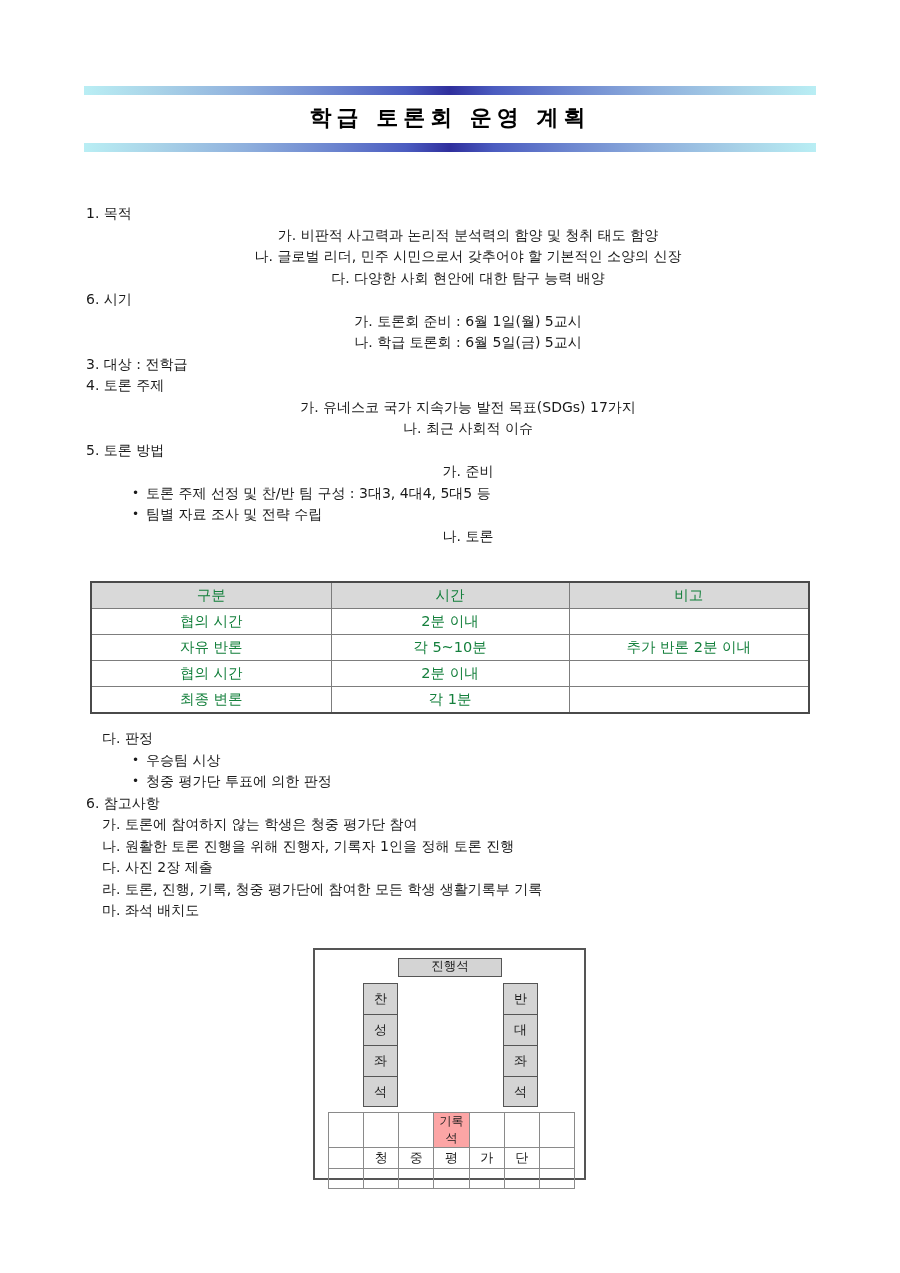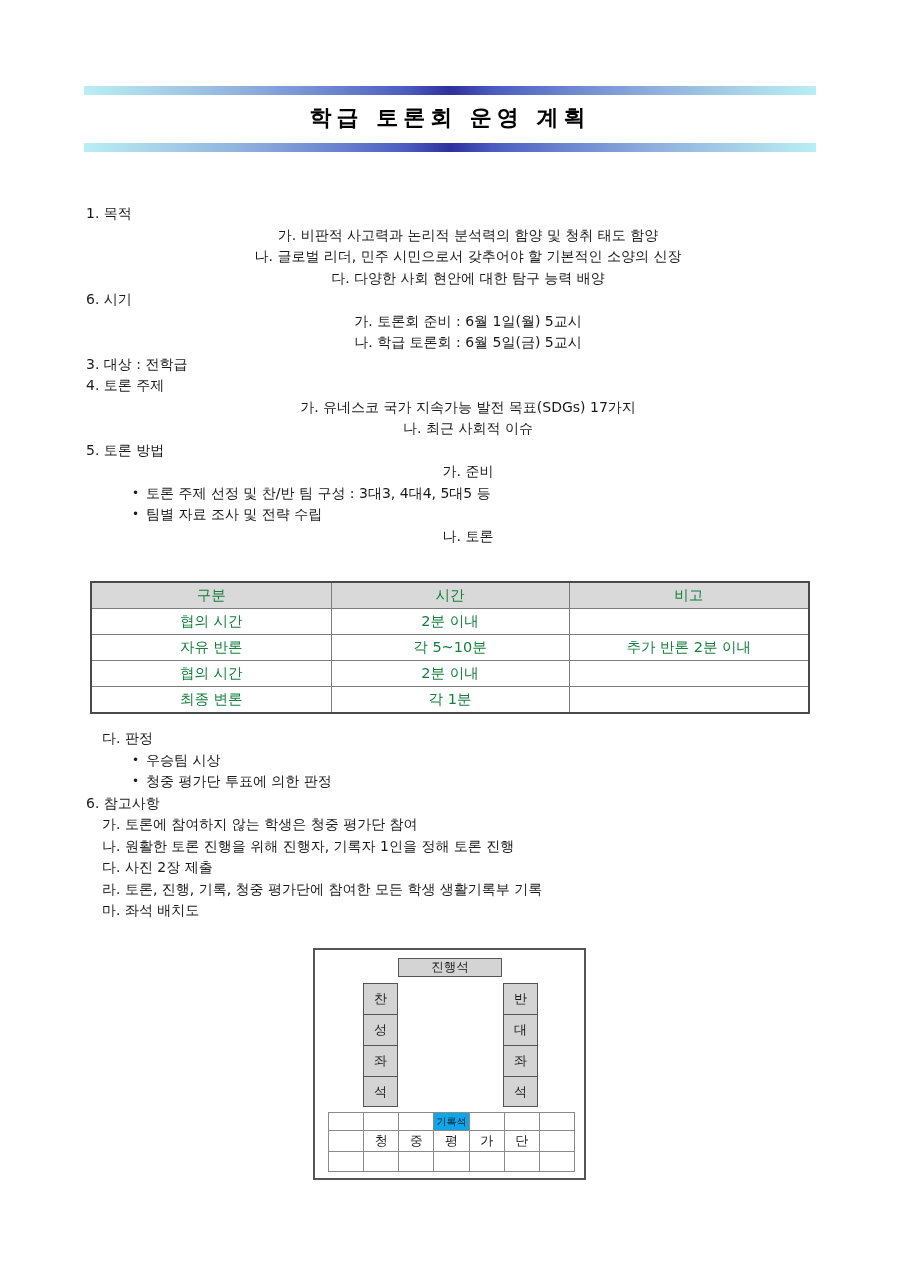--- a/index.html
+++ b/index.html
@@ -129,20 +129,21 @@
     top: 8px;
     width: 104px;
     height: 19px;
     background: #d4d4d4;
     border: 1.5px solid #555555;
     box-sizing: border-box;
     font-size: 12.5px;
     text-align: center;
     line-height: 16px;
     font-weight: normal;
+    font-family: Liberation Mono, monospace;
   }
   .seat-col {
     position: absolute;
     width: 35px;
     top: 33px;
   }
   .seat-col.pro  { left: 48px; }
   .seat-col.con  { left: 188px; }
   .seat {
     height: 31px;
@@ -170,22 +171,22 @@
     table-layout: fixed;
   }
   table.audience-grid td {
     border: 1px solid #8a8a8a;
     height: 20px;
     text-align: center;
     font-size: 13px;
     padding: 0;
   }
   table.audience-grid td.rec {
-    background: #0ea5e9;
-    font-size: 10px;
+    background: #fca5a5;
+    font-size: 12px;
   }
   table.audience-grid tr.r1 td { height: 17px; }
   table.audience-grid tr.r3 td { height: 19px; }
 </style>
 </head>
 <body>
 
 <div class="title-block">
   <div class="grad-bar"></div>
   <div class="title-text">학급 토론회 운영 계획</div>

